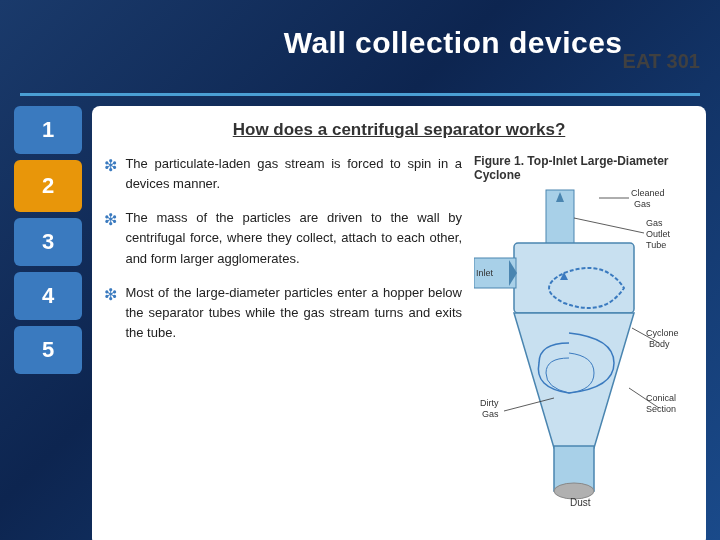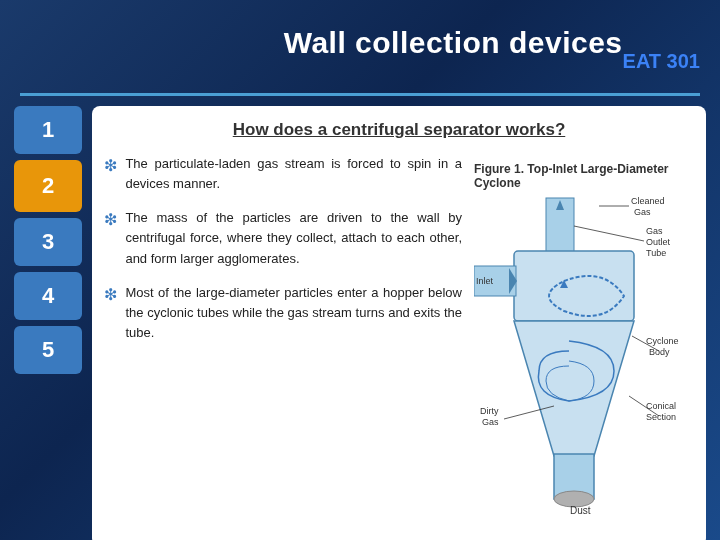--- a/index.html
+++ b/index.html
@@ -28,21 +28,21 @@
     }
 
     .title-sub {
       font-size: 22px;
       font-weight: normal;
       color: white;
     }
 
     .eat-code {
       font-size: 20px;
-      color: #3b82f6;
+      color: #404040;
       font-weight: bold;
       margin-top: 38px;
     }
 
     .divider-line {
       height: 3px;
       background: #4a9fd4;
       margin: 0 20px 10px 20px;
     }
 
@@ -127,21 +127,20 @@
       font-size: 13px;
       color: #222;
       line-height: 1.55;
       text-align: justify;
     }
 
     
     .figure-section {
       width: 220px;
       flex-shrink: 0;
-      margin-top: 8px;
     }
 
     .figure-caption {
       font-size: 12px;
       font-weight: bold;
       color: #333;
       margin-bottom: 6px;
     }
 
     .figure-caption span {
@@ -199,21 +198,21 @@
           <span class="bullet-text">The particulate-laden gas stream is forced to spin in a devices manner.</span>
         </div>
 
         <div class="bullet-item">
           <span class="bullet-icon">❇</span>
           <span class="bullet-text">The mass of the particles are driven to the wall by centrifugal force, where they collect, attach to each other, and form larger agglomerates.</span>
         </div>
 
         <div class="bullet-item">
           <span class="bullet-icon">❇</span>
-          <span class="bullet-text">Most of the large-diameter particles enter a hopper below the cyclonic tubes while the gas stream turns and exits the tube.</span>
+          <span class="bullet-text">Most of the large-diameter particles enter a hopper below the separator tubes while the gas stream turns and exits the tube.</span>
         </div>
 
       </div>
 
       <div class="figure-section">
         <div class="figure-caption">
           <span style="font-weight:bold;">Figure 1.</span>
           <span style="font-weight:bold;">Top-Inlet Large-Diameter Cyclone</span>
         </div>
 

